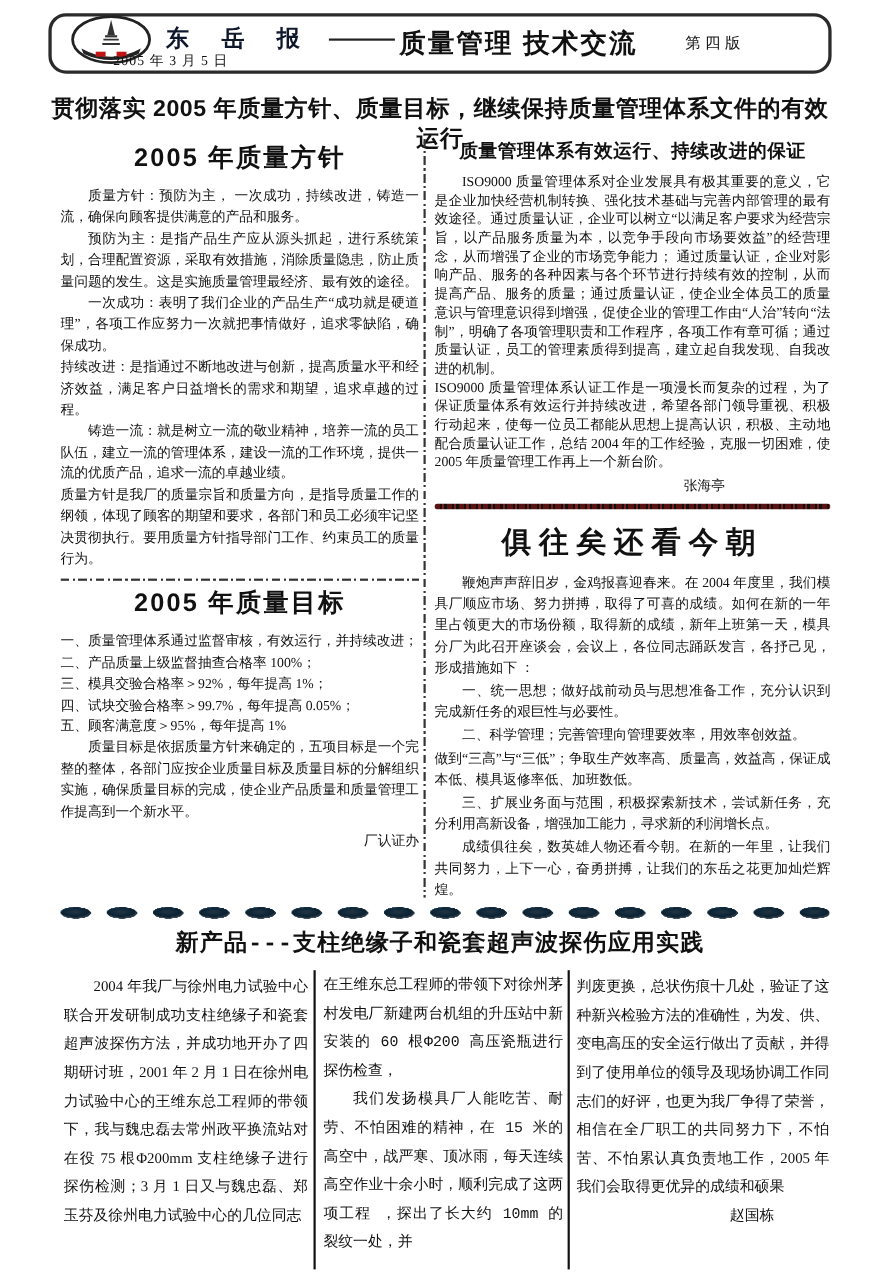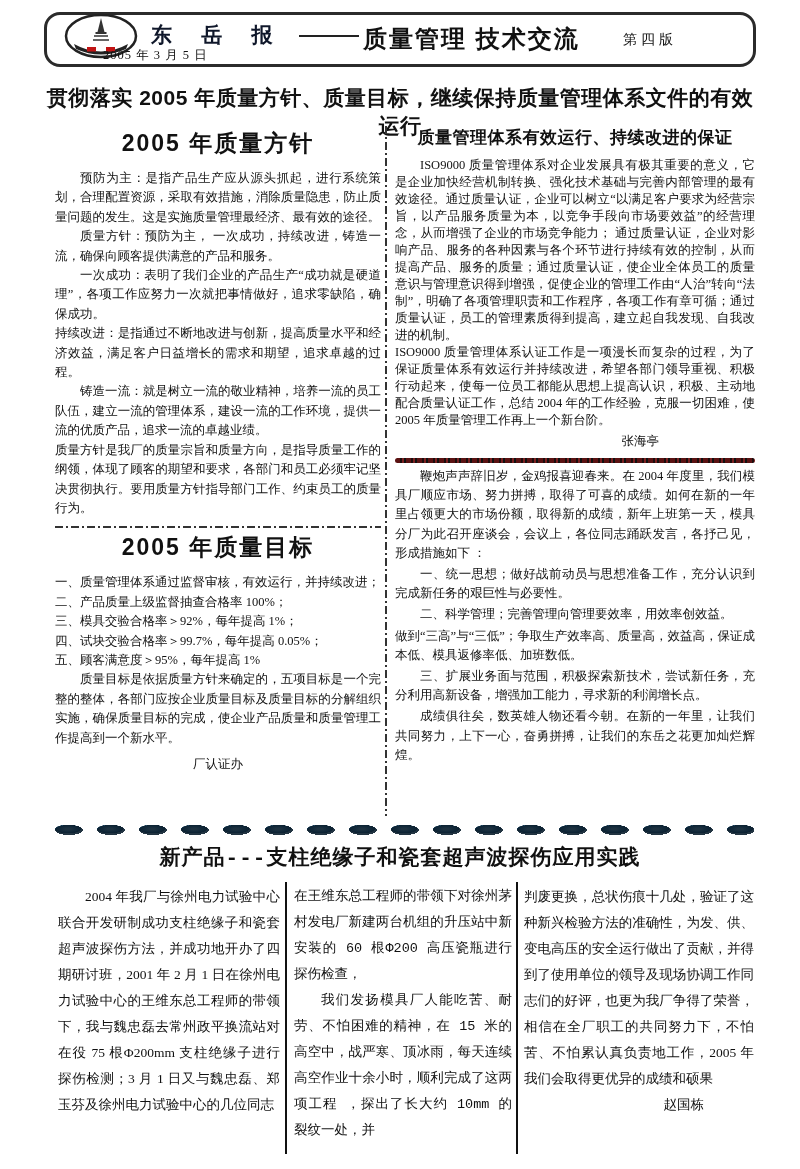--- a/index.html
+++ b/index.html
@@ -46,21 +46,21 @@
     text-align:center; font-size:23px; font-weight:bold; letter-spacing:2px;
     font-family:"Liberation Sans","DejaVu Sans",sans-serif; margin:4px 0 10px;
   }
   .col-left p { font-size:12.5px; line-height:19.4px; text-align:justify; }
   .ind { text-indent:2em; }
   .h-divider {
     height:2px; margin:8px 0 4px;
     background:repeating-linear-gradient(to right,#333 0 8px,transparent 8px 11px,#333 11px 13px,transparent 13px 16px);
   }
   .goal-item { font-size:12.5px; line-height:19.4px; }
-  .sig-center { text-align:center; font-size:12.5px; margin-top:8px; }
+  .sig-center { text-align:right; font-size:12.5px; margin-top:8px; }
 
   .sec-title-md {
     text-align:center; font-size:17px; font-weight:bold; letter-spacing:0.5px;
     font-family:"Liberation Sans","DejaVu Sans",sans-serif; margin:2px 0 8px;
   }
   .col-right p.g { font-size:12.5px; line-height:17px; text-align:justify; }
   .col-right p.t { font-size:12.5px; line-height:19.2px; text-align:justify; margin-top:2px; }
   .sig-right { width:fit-content; margin:4px 96px 0 auto; font-size:12.5px; }
   .rope-divider { width:100%; height:5px; margin:8px 0 4px; border-radius:3px;
     background:repeating-linear-gradient(90deg,#5a1212 0 5px,#1c0d0d 5px 7px,#7a2020 7px 9px,#111 9px 11px);
@@ -118,22 +118,22 @@
     <span class="page-label">第四版</span>
   </div>
 
   <div class="headline">贯彻落实 2005 年质量方针、质量目标，继续保持质量管理体系文件的有效运行</div>
 
   <div class="two-col">
 
     <div class="col-left">
       <div>
         <div class="sec-title-lg">2005 年质量方针</div>
+        <p class="ind">质量方针：预防为主， 一次成功，持续改进，铸造一流，确保向顾客提供满意的产品和服务。</p>
         <p class="ind">预防为主：是指产品生产应从源头抓起，进行系统策划，合理配置资源，采取有效措施，消除质量隐患，防止质量问题的发生。这是实施质量管理最经济、最有效的途径。</p>
-        <p class="ind">质量方针：预防为主， 一次成功，持续改进，铸造一流，确保向顾客提供满意的产品和服务。</p>
         <p class="ind">一次成功：表明了我们企业的产品生产“成功就是硬道理”，各项工作应努力一次就把事情做好，追求零缺陷，确保成功。</p>
         <p>持续改进：是指通过不断地改进与创新，提高质量水平和经济效益，满足客户日益增长的需求和期望，追求卓越的过程。</p>
         <p class="ind">铸造一流：就是树立一流的敬业精神，培养一流的员工队伍，建立一流的管理体系，建设一流的工作环境，提供一流的优质产品，追求一流的卓越业绩。</p>
         <p>质量方针是我厂的质量宗旨和质量方向，是指导质量工作的纲领，体现了顾客的期望和要求，各部门和员工必须牢记坚决贯彻执行。要用质量方针指导部门工作、约束员工的质量行为。</p>
       </div>
 
       <div class="h-divider"></div>
 
       <div>
         <div class="sec-title-lg">2005 年质量目标</div>
@@ -153,20 +153,21 @@
       <div>
         <div class="sec-title-md">质量管理体系有效运行、持续改进的保证</div>
         <p class="g ind">ISO9000 质量管理体系对企业发展具有极其重要的意义，它是企业加快经营机制转换、强化技术基础与完善内部管理的最有效途径。通过质量认证，企业可以树立“以满足客户要求为经营宗旨，以产品服务质量为本，以竞争手段向市场要效益”的经营理念，从而增强了企业的市场竞争能力； 通过质量认证，企业对影响产品、服务的各种因素与各个环节进行持续有效的控制，从而提高产品、服务的质量；通过质量认证，使企业全体员工的质量意识与管理意识得到增强，促使企业的管理工作由“人治”转向“法制”，明确了各项管理职责和工作程序，各项工作有章可循；通过质量认证，员工的管理素质得到提高，建立起自我发现、自我改进的机制。</p>
         <p class="g">ISO9000 质量管理体系认证工作是一项漫长而复杂的过程，为了保证质量体系有效运行并持续改进，希望各部门领导重视、积极行动起来，使每一位员工都能从思想上提高认识，积极、主动地配合质量认证工作，总结 2004 年的工作经验，克服一切困难，使 2005 年质量管理工作再上一个新台阶。</p>
         <div class="sig-right">张海亭</div>
       </div>
 
       <div class="rope-divider"></div>
 
       <div>
+        <div class="sec-title-xl">俱往矣还看今朝</div>
         <p class="t ind">鞭炮声声辞旧岁，金鸡报喜迎春来。在 2004 年度里，我们模具厂顺应市场、努力拼搏，取得了可喜的成绩。如何在新的一年里占领更大的市场份额，取得新的成绩，新年上班第一天，模具分厂为此召开座谈会，会议上，各位同志踊跃发言，各抒己见，形成措施如下 ：</p>
         <p class="t ind">一、统一思想；做好战前动员与思想准备工作，充分认识到完成新任务的艰巨性与必要性。</p>
         <p class="t ind">二、科学管理；完善管理向管理要效率，用效率创效益。</p>
         <p class="t">做到“三高”与“三低”；争取生产效率高、质量高，效益高，保证成本低、模具返修率低、加班数低。</p>
         <p class="t ind">三、扩展业务面与范围，积极探索新技术，尝试新任务，充分利用高新设备，增强加工能力，寻求新的利润增长点。</p>
         <p class="t ind">成绩俱往矣，数英雄人物还看今朝。在新的一年里，让我们共同努力，上下一心，奋勇拼搏，让我们的东岳之花更加灿烂辉煌。</p>
 
       </div>
     </div>
   </div>

